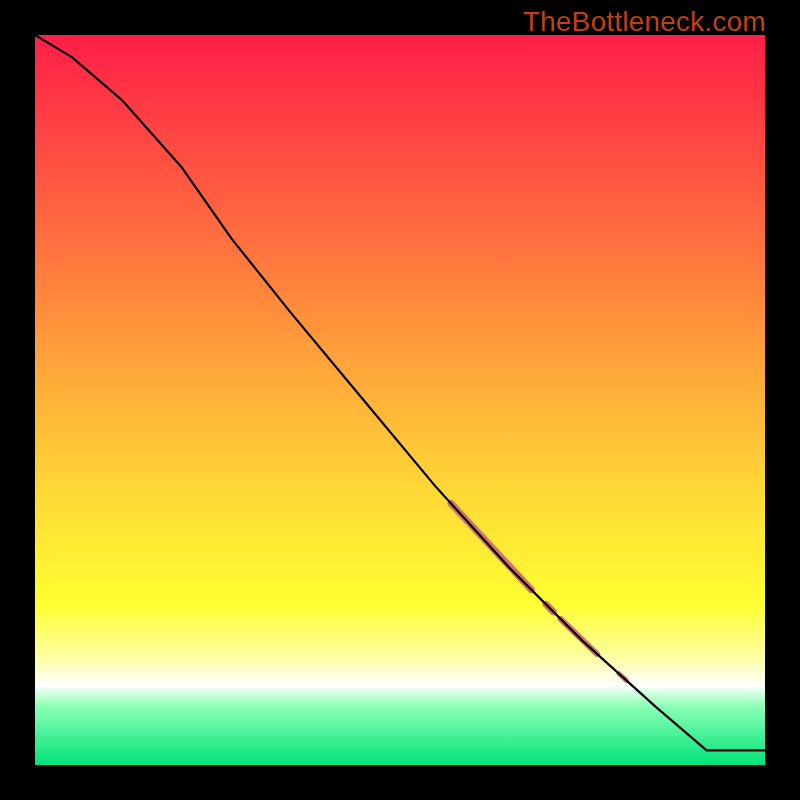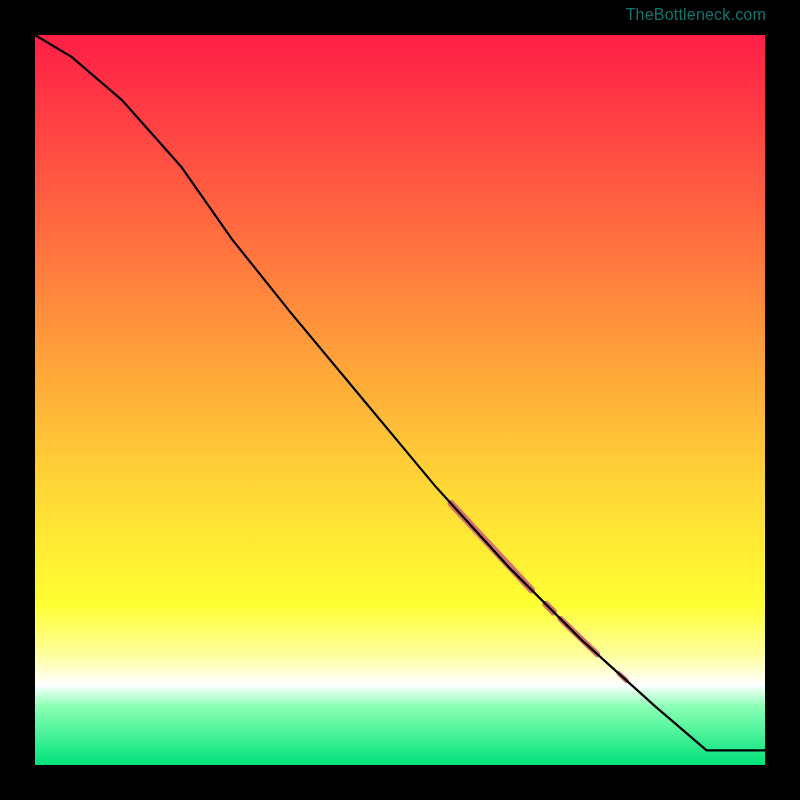--- a/index.html
+++ b/index.html
@@ -36,22 +36,22 @@
       #ffffa0 85%,
       #ffffff 89%,
       #8affb4 92%,
       #00e37a 100%
     );
   }
   .attribution {
     position: absolute;
     top: 6px;
     right: 34px;
-    color: #0f766e;
-    font-size: 16px;
+    color: #c2410c;
+    font-size: 28px;
     letter-spacing: 0.2px;
   }
   svg.curve {
     position: absolute;
     left: 0;
     top: 0;
     width: 730px;
     height: 730px;
     overflow: visible;
   }

